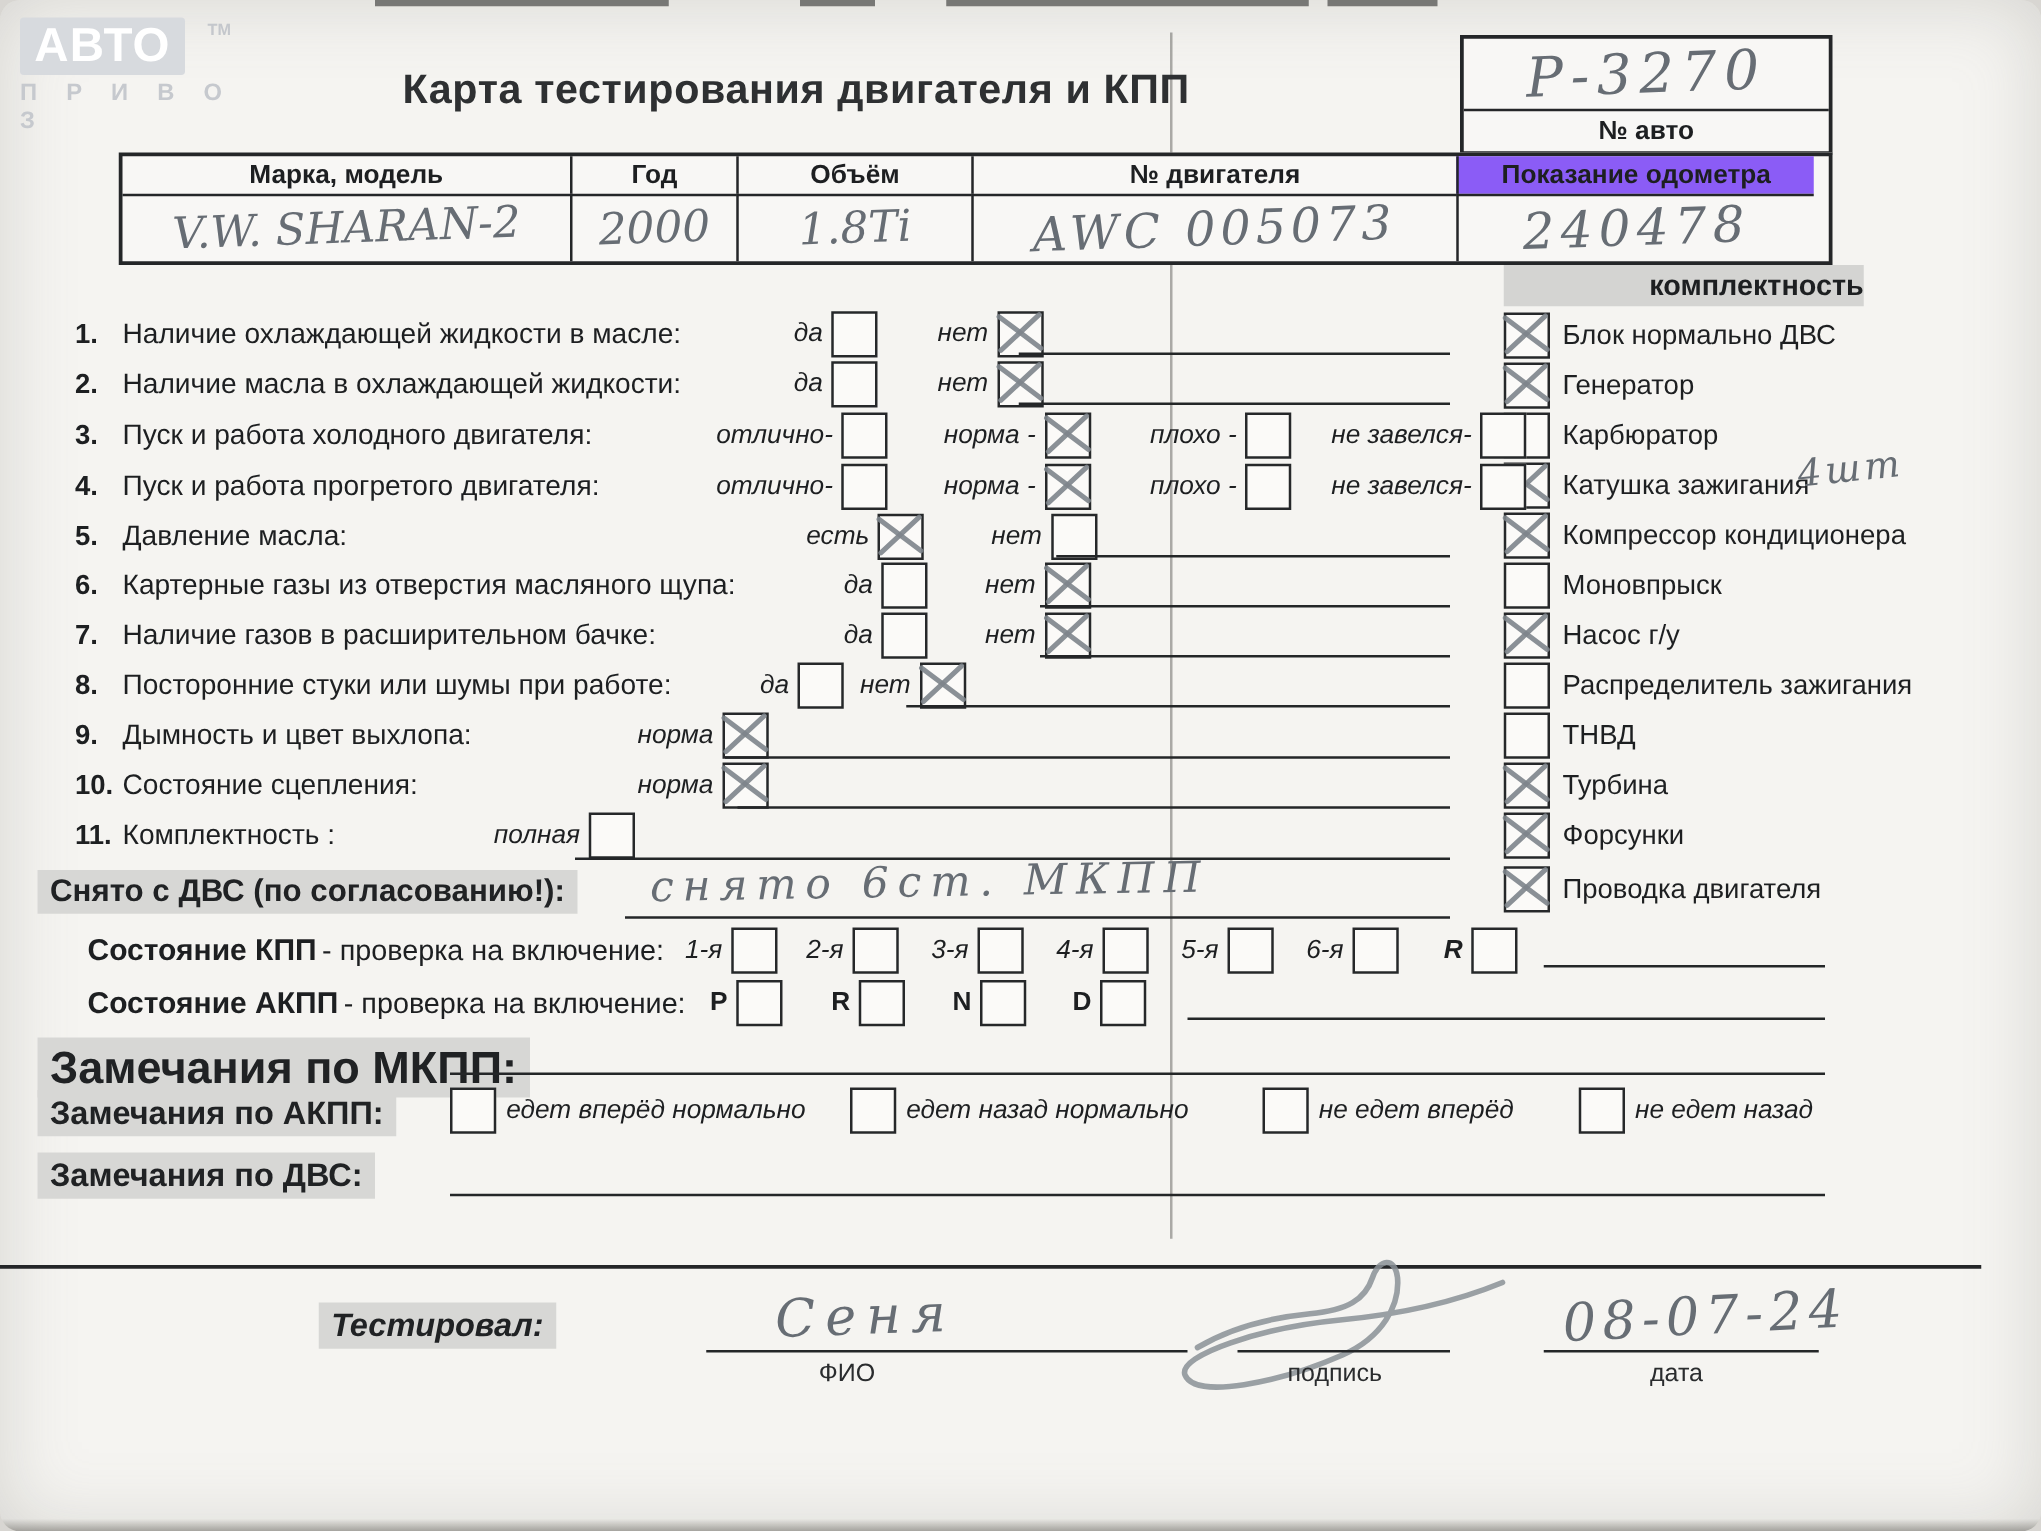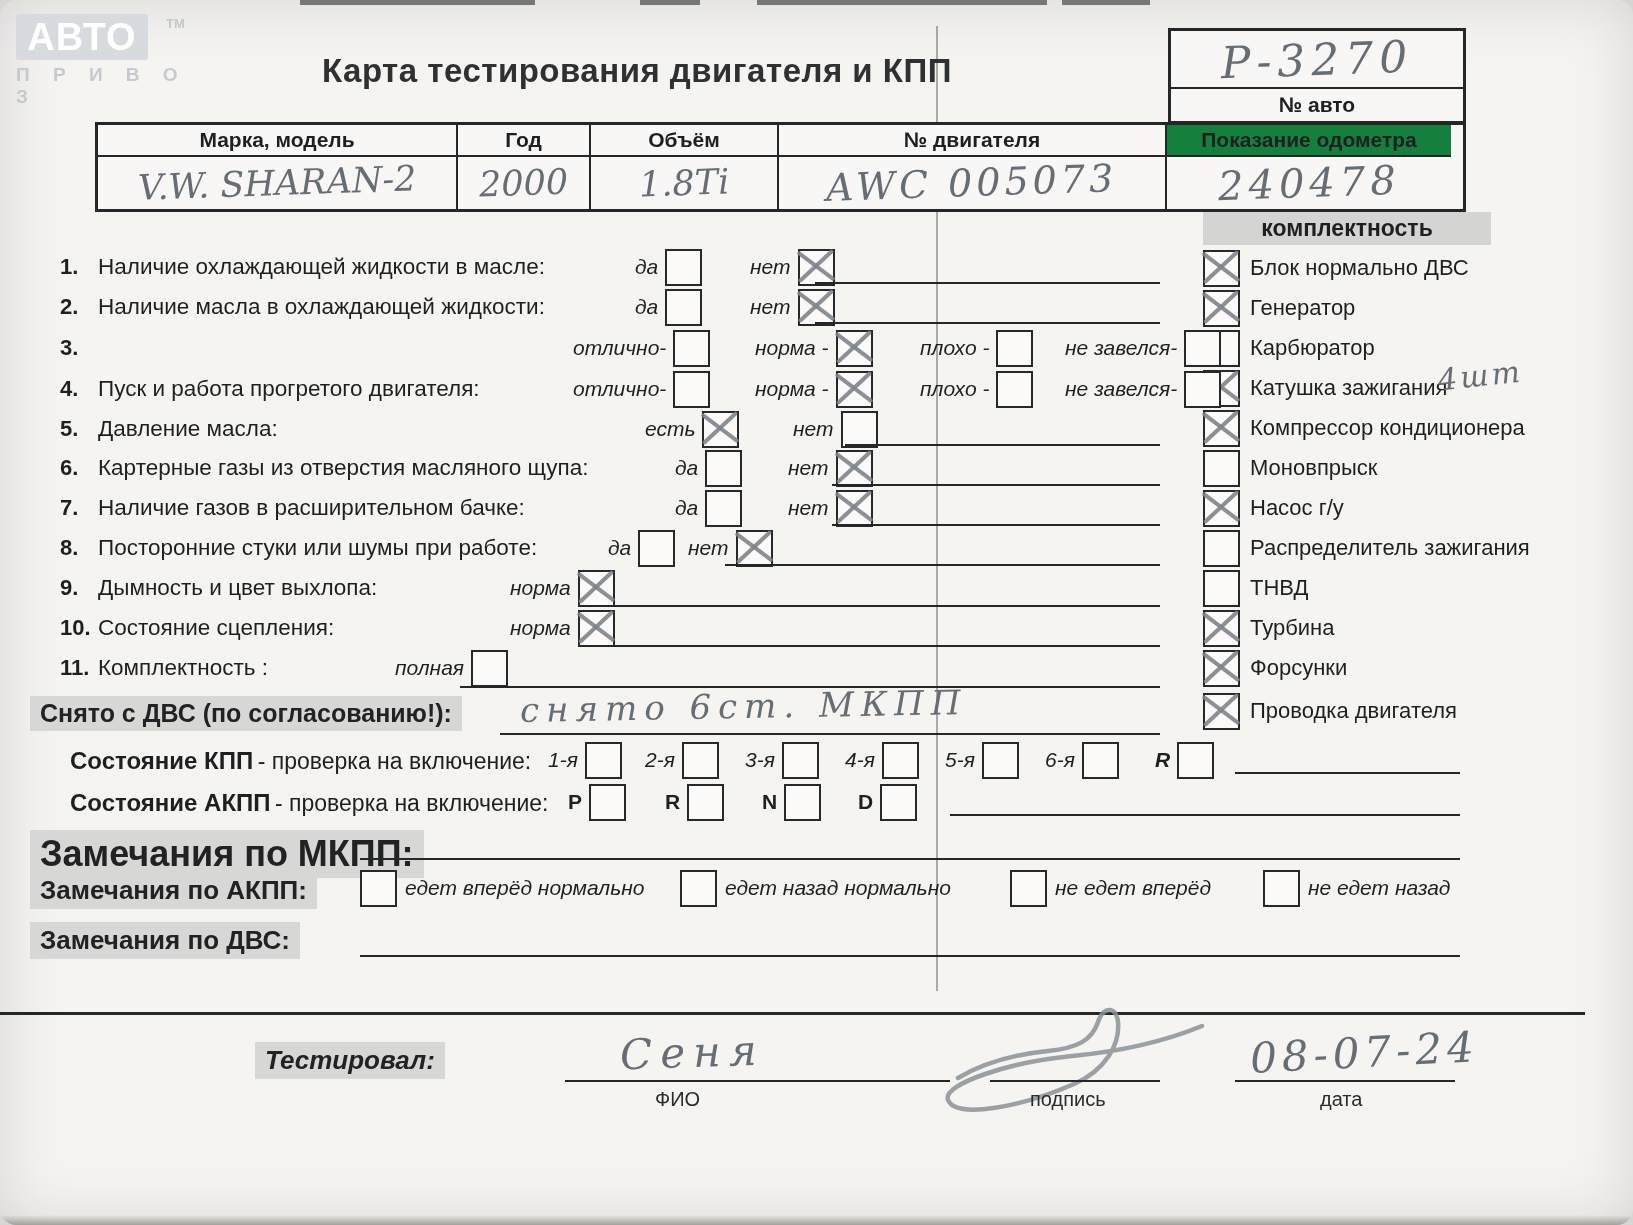--- a/index.html
+++ b/index.html
@@ -37,21 +37,21 @@
     font-weight:bold;font-size:21px;}
 
   
   .vtable{position:absolute;left:95px;top:122px;width:1365px;border:3px solid #242628;background:#f8f7f5;}
   .vrow{display:grid;grid-template-columns:358px 133px 188px 388px 286px;}
   .vrow.head .cell{height:30px;font-weight:bold;font-size:21px;}
   .vrow.data .cell{height:52px;}
   .cell{display:flex;align-items:center;justify-content:center;border-left:2px solid #242628;}
   .cell:first-child{border-left:none;}
   .vrow.data .cell{border-top:2.5px solid #242628;}
-  .cell.shaded{background:#15803d;}
+  .cell.shaded{background:#8b5cf6;}
   .vrow.data .hw{font-size:35px;}
   .hw-skew{transform:rotate(-2deg);}
 
   
   .box{width:33px;height:33px;border:2.5px solid #26282a;background:#fbfaf8;position:relative;flex:none;}
   .box.checked::before,.box.checked::after{content:"";position:absolute;left:-7px;top:13px;width:46px;height:4px;
     background:#7d848b;border-radius:3px;opacity:.9;}
   .box.checked::before{transform:rotate(37deg);}
   .box.checked::after{transform:rotate(-43deg);}
 
@@ -60,21 +60,21 @@
   
   .crow{position:absolute;left:60px;width:1120px;height:40px;}
   .crow .num{position:absolute;left:0;top:7px;width:34px;font-weight:bold;font-size:22px;}
   .crow .lab{position:absolute;left:38px;top:7px;font-size:22.5px;white-space:nowrap;}
   .optgrp{position:absolute;top:0;height:100%;display:flex;align-items:center;}
   .opt{font-style:italic;font-size:21px;margin-right:7px;white-space:nowrap;}
 
   .shade{background:#d7d7d5;display:inline-block;padding:3px 10px;font-weight:bold;color:#202224;}
 
   
-  .comp-head{position:absolute;left:1203px;top:212px;width:288px;text-align:center;background:#d4d4d2;
+  .comp-head{position:absolute;left:1203px;top:212px;width:288px;text-align:right;background:#d4d4d2;
     font-weight:bold;font-size:23px;padding:3px 0;}
   .citem{position:absolute;left:1203px;height:36px;display:flex;align-items:center;gap:10px;}
   .citem .clabel{font-size:22px;white-space:nowrap;}
   .comp-note{position:absolute;left:1438px;top:358px;font-size:30px;letter-spacing:3px;transform:rotate(-6deg);}
 
   
   .sec-label{position:absolute;font-size:25px;}
   .bold-part{font-weight:bold;font-size:24px;}
   .rest-part{font-size:23px;}
 
@@ -207,20 +207,21 @@
       </span>
     <span class="optgrp" style="left:690px;">
         <span class="opt">нет</span>
         <span class="box checked"></span>
       </span>
   </div>
   <div class="wline" style="left:815px;top:322px;width:345px;"></div>
 
   <div class="crow" style="top:328px;">
     <span class="num">3.</span>
+    <span class="lab">Пуск и работа холодного двигателя:</span>
     <span class="optgrp" style="left:513px;">
         <span class="opt">отлично-</span>
         <span class="box"></span>
       </span>
     <span class="optgrp" style="left:695px;">
         <span class="opt">норма -</span>
         <span class="box checked"></span>
       </span>
     <span class="optgrp" style="left:860px;">
         <span class="opt">плохо -</span>

